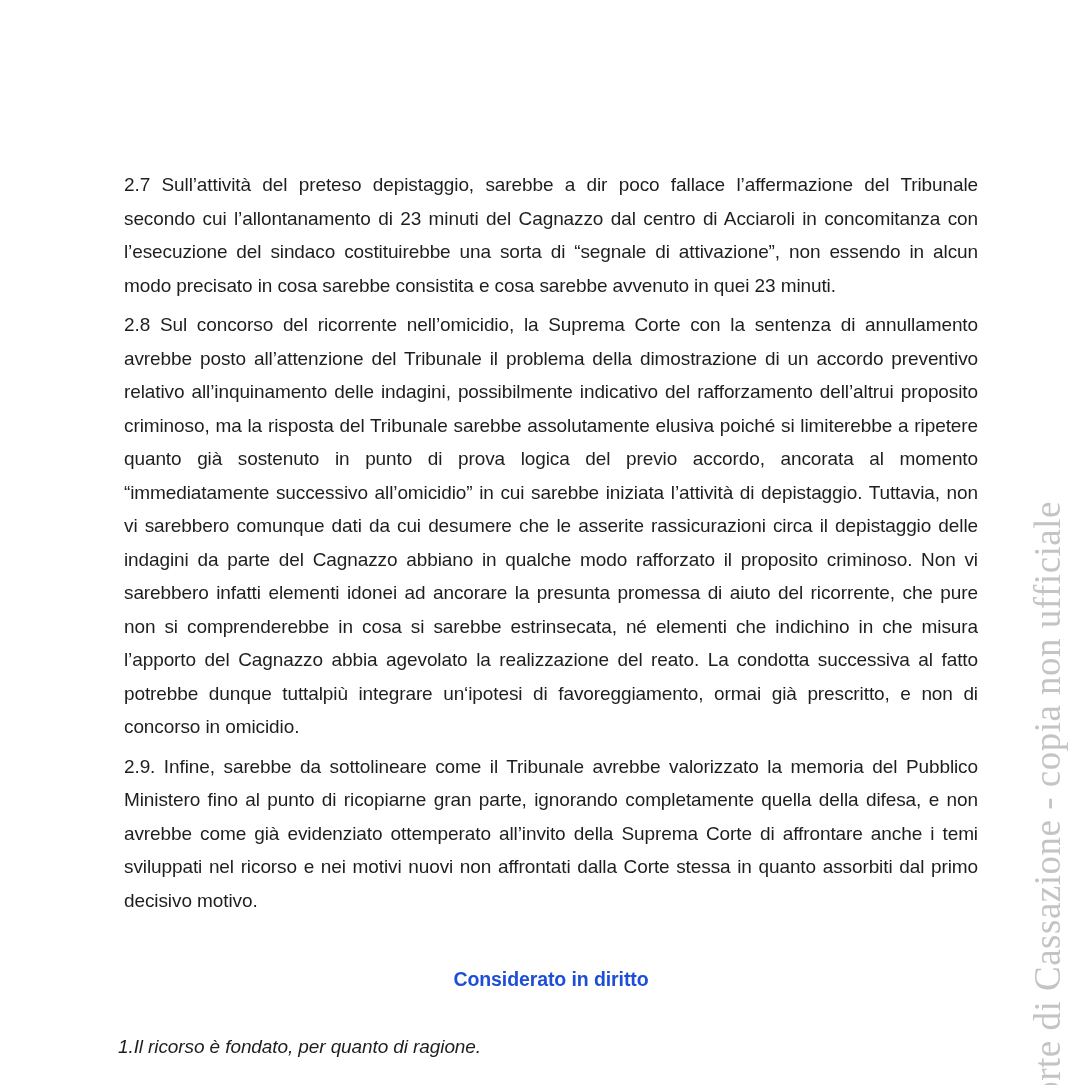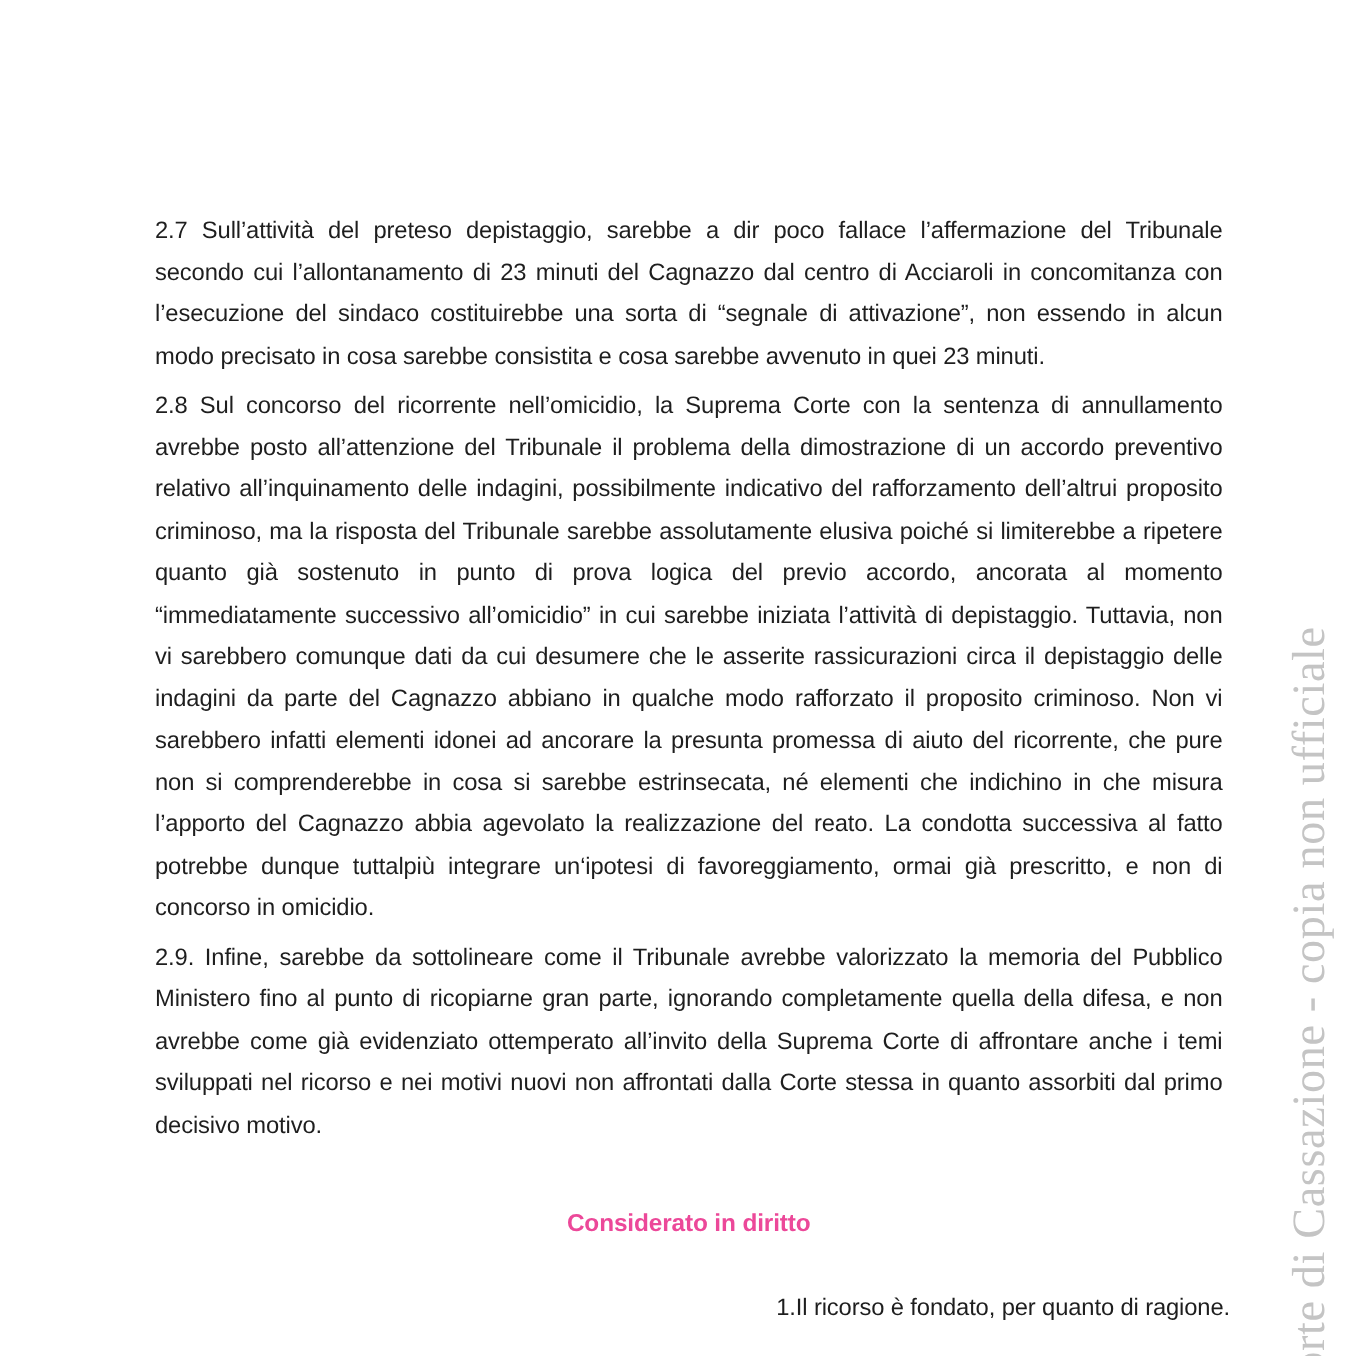--- a/index.html
+++ b/index.html
@@ -26,28 +26,29 @@
     letter-spacing: -0.1px;
   }
   .para {
     margin: 6px;
     text-align: justify;
     text-justify: inter-word;
   }
   .section-heading {
     font-size: 19.5px;
     font-weight: bold;
-    color: #ec4899;
+    color: #1d4ed8;
     text-align: center;
     margin: 46px 0 33px 0;
     line-height: 33.5px;
   }
   .para-final {
     margin: 0;
-    text-align: right;
+    text-align: left;
+    font-style: italic;
   }
   .watermark {
     position: absolute;
     left: 1026px;
     top: 1125px;
     transform: rotate(-90deg);
     transform-origin: 0 0;
     white-space: nowrap;
     font-family: "Liberation Serif", "DejaVu Serif", serif;
     font-size: 37px;

